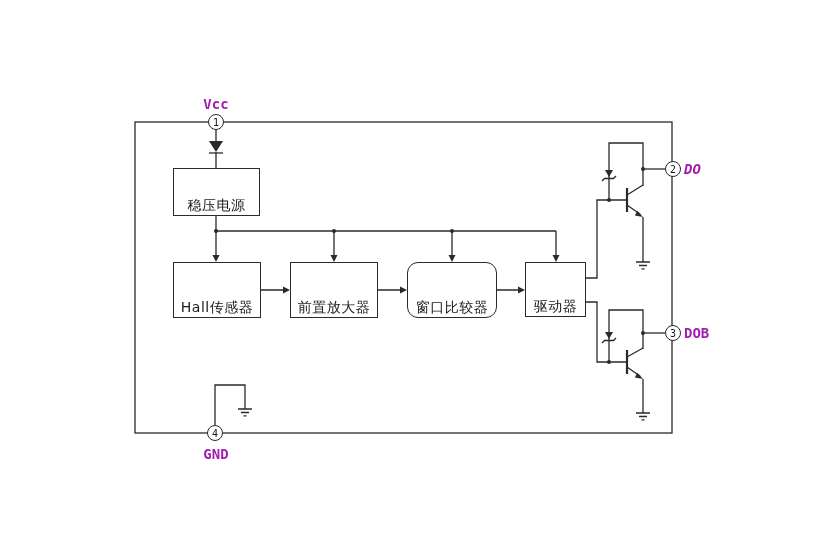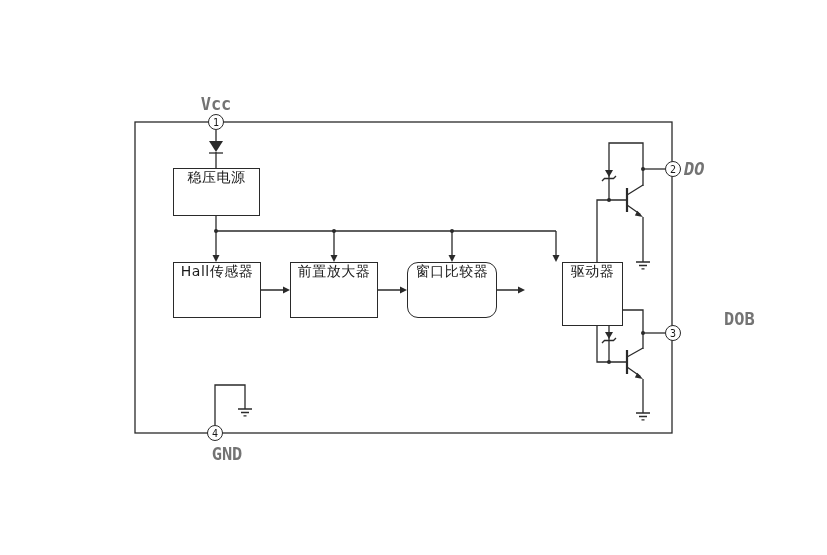--- a/index.html
+++ b/index.html
@@ -3,33 +3,33 @@
 <meta charset="utf-8">
 <style>
   html,body { margin:0; padding:0; background:#ffffff; }
   #canvas {
     position:relative; width:827px; height:555px; background:#ffffff;
     font-family:"DejaVu Sans", sans-serif; overflow:hidden;
   }
   svg.wires { position:absolute; left:0; top:0; }
   .block {
     position:absolute; border:1.4px solid #2a2a2a; background:#ffffff;
-    display:flex; align-items:flex-start; justify-content:center;
+    display:flex; align-items:flex-end; justify-content:center;
     font-size:14px; color:#1a1a1a; letter-spacing:0.5px; box-sizing:border-box;
     white-space:nowrap;
   }
   .pin {
     position:absolute; width:16px; height:16px; box-sizing:border-box;
     border:1.3px solid #2a2a2a; border-radius:50%; background:#ffffff;
     display:flex; align-items:center; justify-content:center;
     font-family:"DejaVu Sans Mono", monospace; font-size:10px; color:#1a1a1a;
   }
   .lbl {
     position:absolute; font-family:"DejaVu Sans Mono", monospace;
-    font-weight:bold; font-size:17px; color:#737373; line-height:16px;
+    font-weight:bold; font-size:14px; color:#a21caf; line-height:16px;
   }
   .center { text-align:center; }
 </style>
 </head>
 <body>
 
 <div id="canvas">
 
   <svg class="wires" width="827" height="555" viewBox="0 0 827 555" fill="none" stroke="#2a2a2a" stroke-width="1.3">
 
@@ -106,35 +106,35 @@
   </div>
   <div class="block" style="left:290px;top:262px;width:88px;height:56px;">
     <span>前置放大器</span>
   </div>
   <div class="block" style="left:173px;top:262px;width:88px;height:56px;">
     <span>Hall传感器</span>
   </div>
   <div class="block" style="left:407px;top:262px;width:90px;height:56px;border-radius:11px;">
     <span>窗口比较器</span>
   </div>
-  <div class="block" style="left:525px;top:262px;width:61px;height:64px;margin-left:37px;">
+  <div class="block" style="left:525px;top:262px;width:61px;height:55px;">
     <span>驱动器</span>
   </div>
 
   <div class="pin" style="left:208px;top:114px;">
     <span>1</span>
   </div>
   <div class="pin" style="left:665px;top:161px;">
     <span>2</span>
   </div>
   <div class="pin" style="left:665px;top:325px;">
     <span>3</span>
   </div>
   <div class="pin" style="left:207px;top:425px;">
     <span>4</span>
   </div>
 
   <div class="lbl center" style="left:186px;top:96px;width:60px;">Vcc</div>
   <div class="lbl" style="left:684px;top:161px;font-style:italic;">DO</div>
-  <div class="lbl" style="left:684px;top:311px;margin-left:40px;">DOB</div>
-  <div class="lbl center" style="left:197px;top:446px;width:60px;">GND</div>
+  <div class="lbl" style="left:684px;top:325px;">DOB</div>
+  <div class="lbl center" style="left:186px;top:446px;width:60px;">GND</div>
 
 </div>
 
 </body></html>

